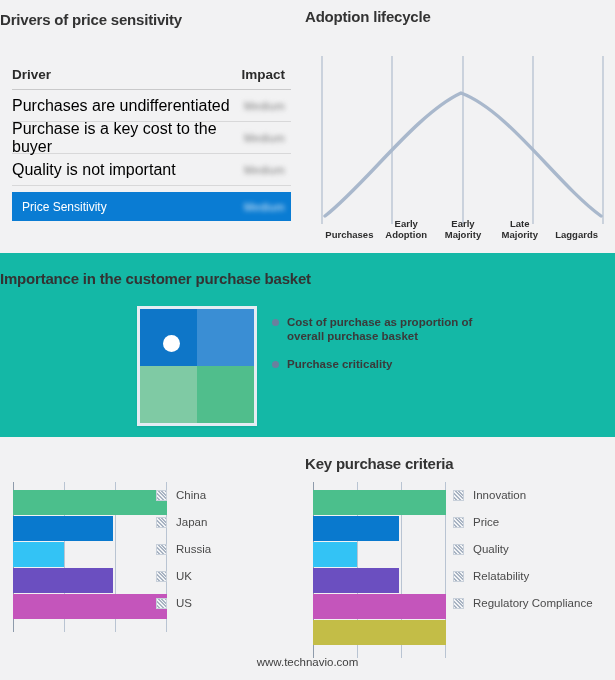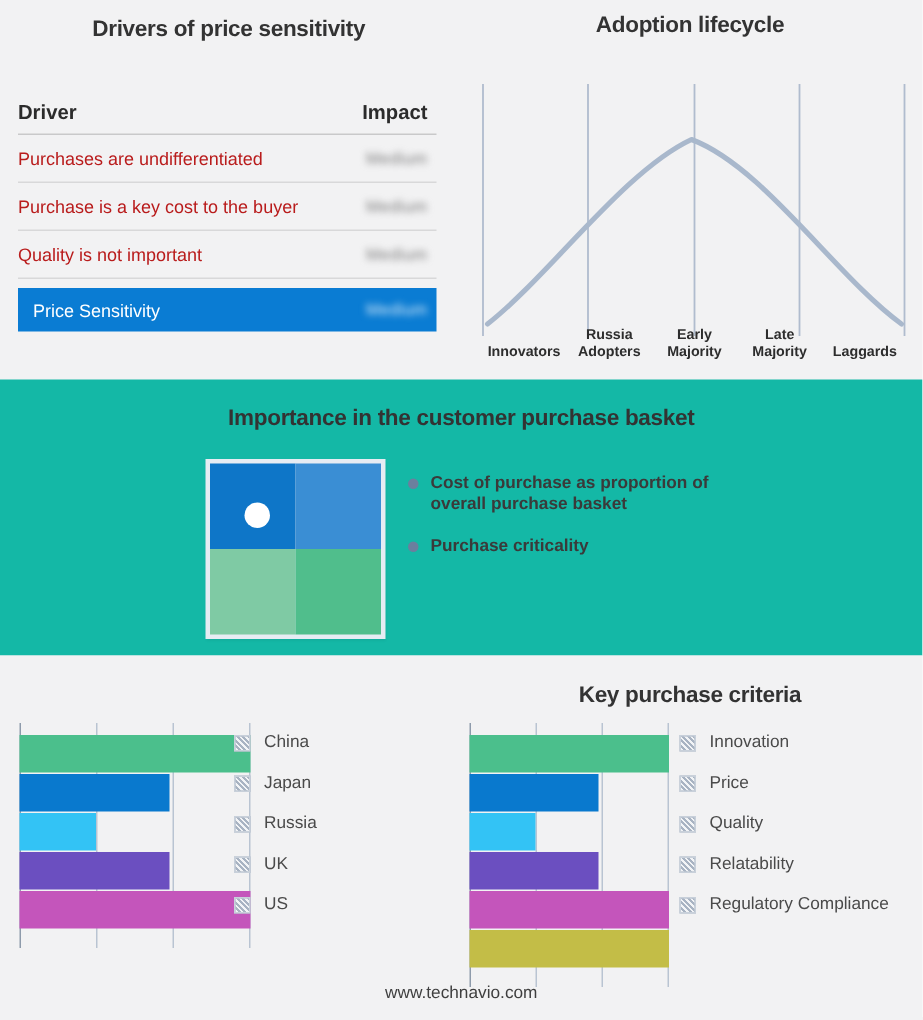--- a/index.html
+++ b/index.html
@@ -20,21 +20,21 @@
     width: 615px;
     height: 680px;
     background: #f2f2f3;
   }
 
   
   .panel-title {
     font-size: 15px;
     font-weight: bold;
     color: #333333;
-    text-align: center;
+    text-align: left;
     letter-spacing: -0.2px;
   }
 
   
   .band-top {
     position: absolute;
     left: 0; top: 0;
     width: 615px; height: 253px;
     background: #f2f2f3;
   }
@@ -66,21 +66,21 @@
     border-bottom: 1px solid #c9c9ca;
     height: 30px;
     gap: 23px;
   }
   .dt-head .dt-driver,
   .dt-head .dt-impact {
     font-size: 13.5px;
     font-weight: bold;
     color: #2b2b2b;
   }
-  .dt-driver { font-size: 12px; color: #b91c1c; }
+  .dt-driver { font-size: 16px; color: #000000; }
   .dt-impact { font-size: 12px; color: #3c3c3c; }
   .dt-row.dt-highlight {
     background: #0a7cd3;
     border-bottom: none;
     height: 29px;
     padding-left: 10px;
     margin-top: 6px;
   }
   .dt-row.dt-highlight .dt-driver { color: #ffffff; font-size: 12px; }
   .redacted {
@@ -326,22 +326,22 @@
             <line x1="1" y1="0" x2="1" y2="168" stroke="#b0bcce" stroke-width="1.2"></line>
             <line x1="71" y1="0" x2="71" y2="168" stroke="#b0bcce" stroke-width="1.2"></line>
             <line x1="142" y1="0" x2="142" y2="168" stroke="#b0bcce" stroke-width="1.2"></line>
             <line x1="212" y1="0" x2="212" y2="168" stroke="#b0bcce" stroke-width="1.2"></line>
             <line x1="282" y1="0" x2="282" y2="168" stroke="#b0bcce" stroke-width="1.2"></line>
           </g>
           <path d="M 4 160 C 45 128, 95 58, 140 37 C 188 55, 236 128, 280 160" fill="none" stroke="#a9b8cc" stroke-width="3.4" stroke-linecap="round" stroke-linejoin="round"></path>
         </svg>
       </div>
       <div class="lc-labels">
-        <div class="lc-label">Innovators</div>
-        <div class="lc-label">Russia Adopters</div>
+        <div class="lc-label">Purchases</div>
+        <div class="lc-label">Early Adoption</div>
         <div class="lc-label">Early Majority</div>
         <div class="lc-label">Late Majority</div>
         <div class="lc-label">Laggards</div>
       </div>
     </div>
   </div>
 
   <div class="band-middle">
     <div class="panel-title">Importance in the customer purchase basket</div>
 

